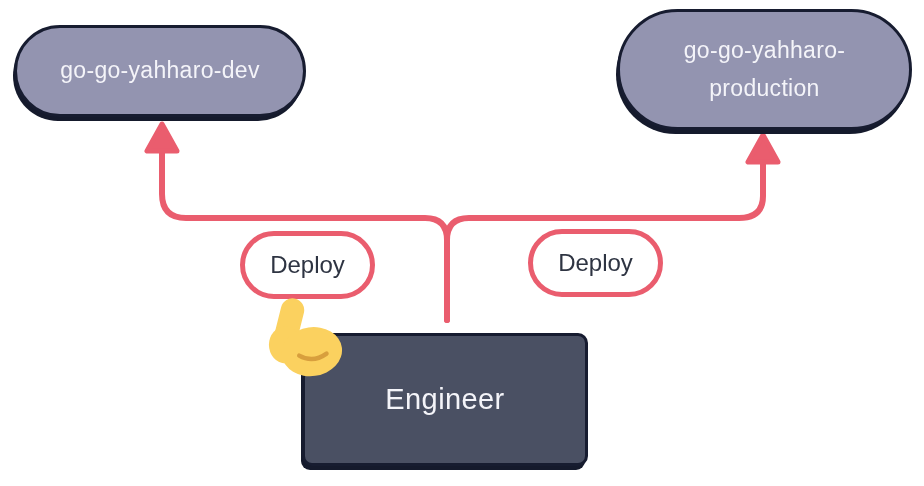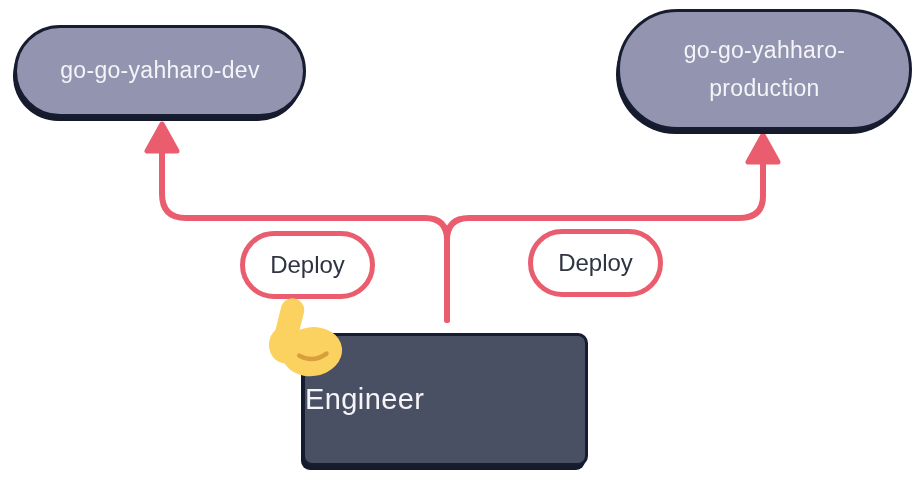--- a/index.html
+++ b/index.html
@@ -67,20 +67,21 @@
     position: absolute;
     left: 302px; top: 333px;
     width: 286px; height: 133px;
     box-sizing: border-box;
     background: var(--actor-fill, #4a5063);
     border: 3px solid var(--node-border, #171c30);
     border-radius: 10px;
     box-shadow: -2px 5px 0 -1px #151a2c;
     display: flex;
     align-items: center;
+    justify-content: center;
     color: var(--actor-text, #f4f4f9);
     font-size: 29px;
     letter-spacing: 0.4px;
   }
   svg.bicep {
     position: absolute;
     left: 256px; top: 296px;
     width: 102px; height: 84px;
     z-index: 3;
   }

